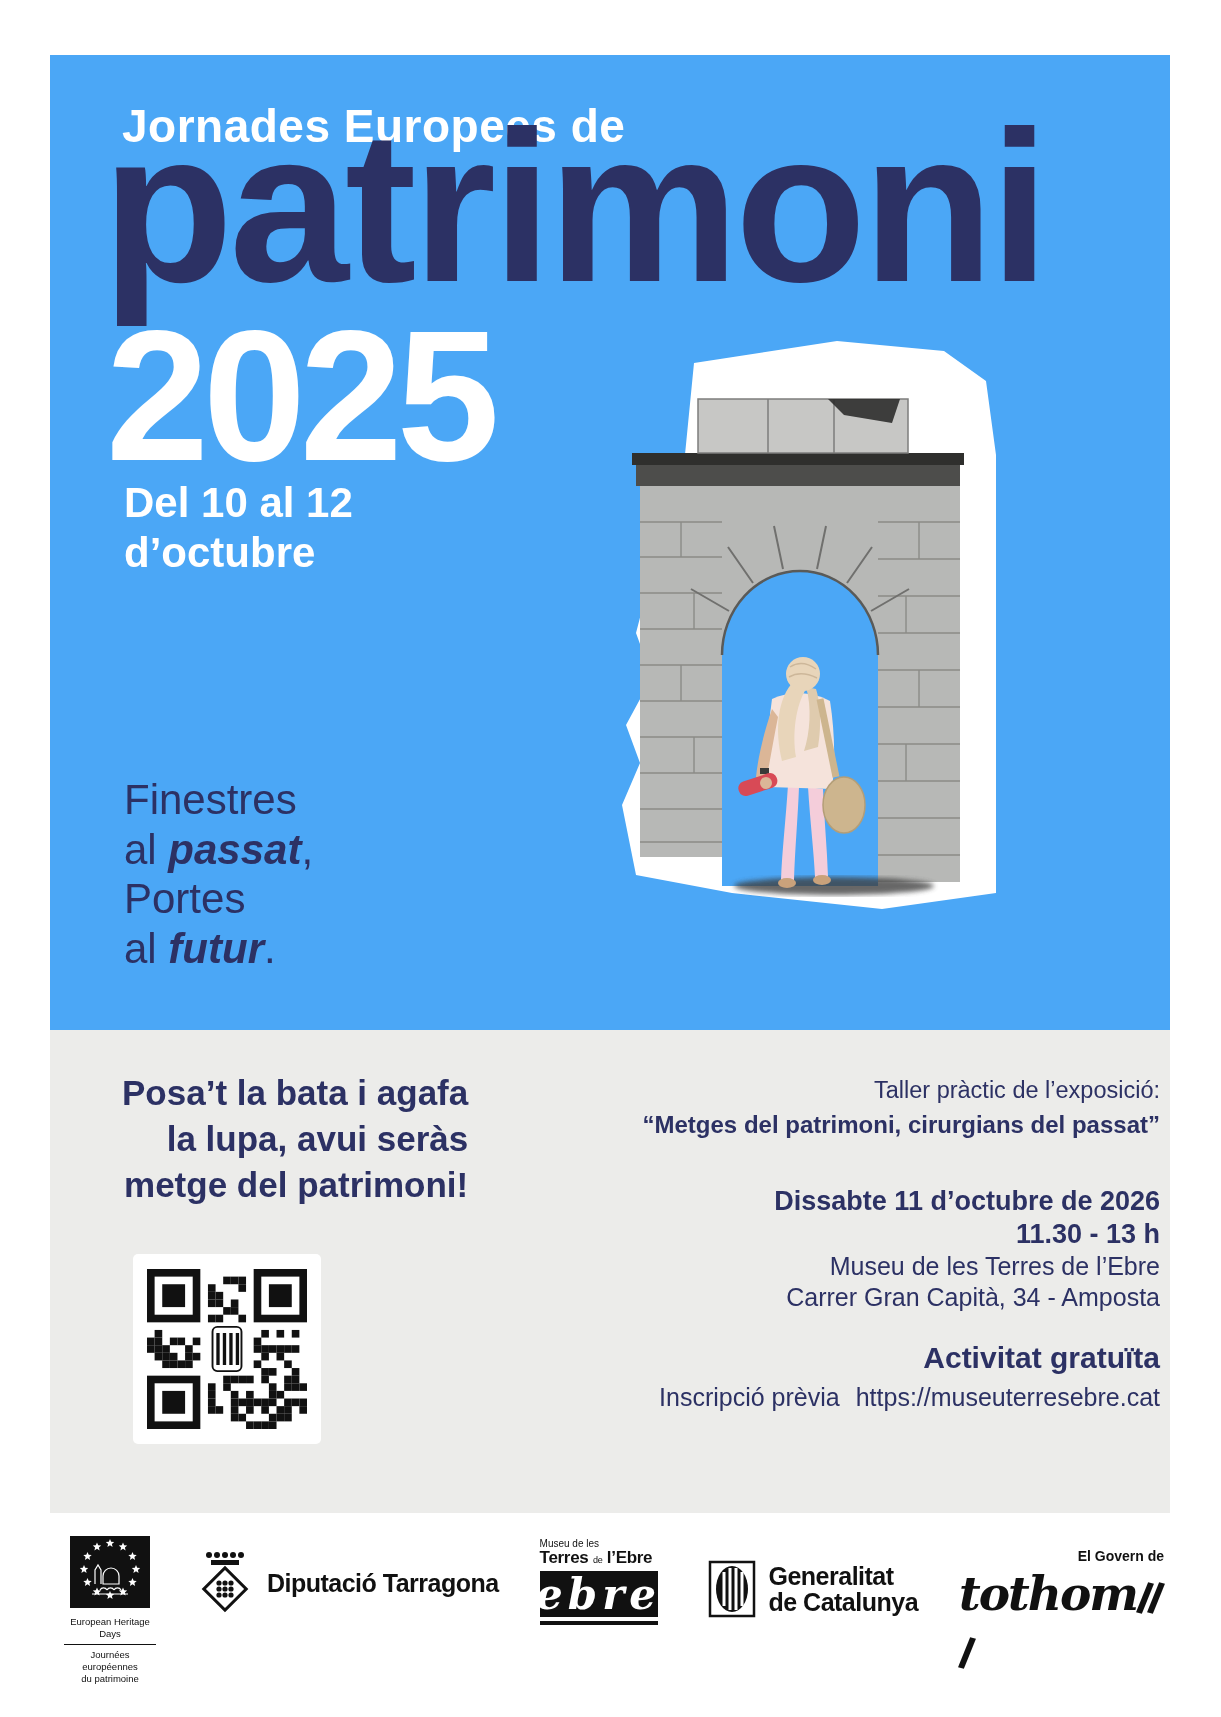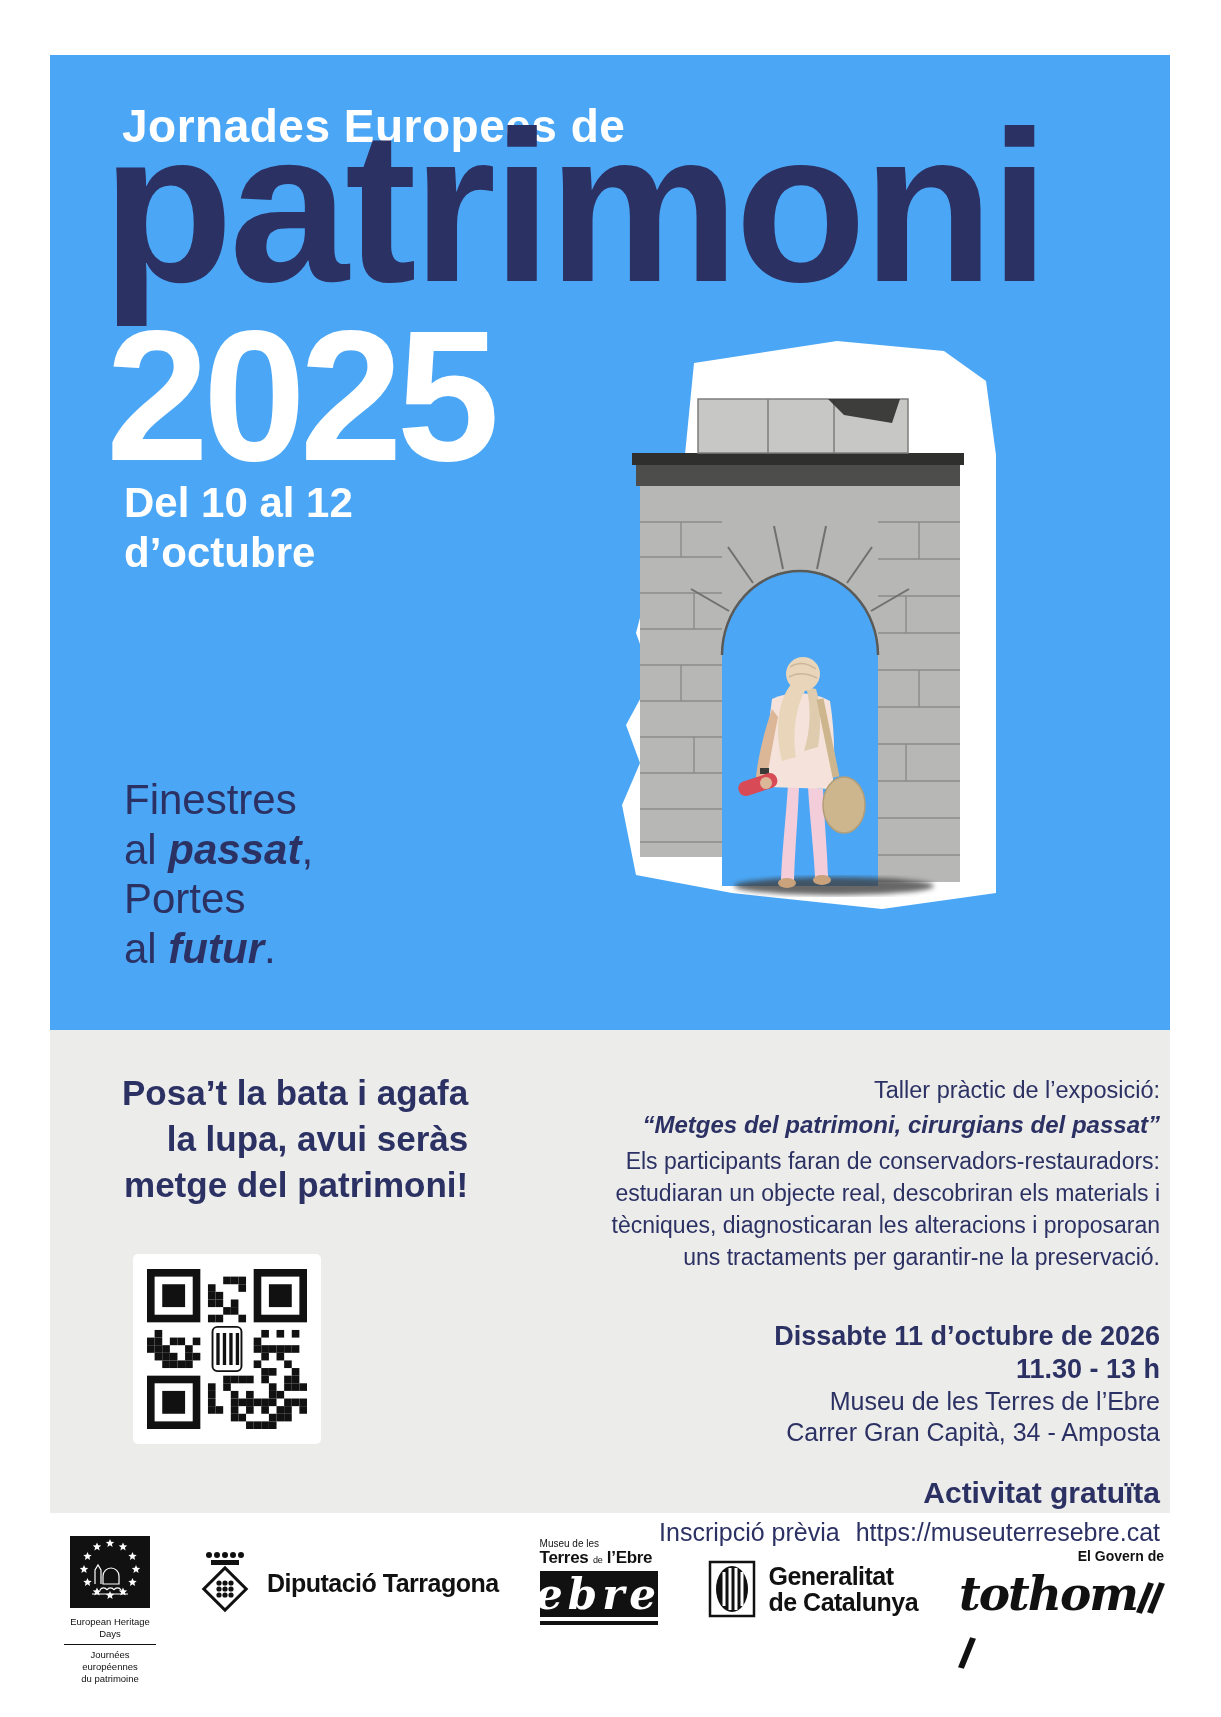--- a/index.html
+++ b/index.html
@@ -22,21 +22,21 @@
   .tagline{left:74px;top:720px;font-size:42px;font-weight:500;color:var(--navy);line-height:1.18;}
   .tagline .em{font-weight:700;font-style:italic;}
   .arch-wrap{left:532px;top:282px;width:420px;height:588px;}
 
   
   .headline{left:72px;top:40px;font-size:35px;font-weight:700;line-height:1.32;color:var(--navy);}
   .qr-box{left:83px;top:224px;width:188px;height:190px;background:#fff;border-radius:5px;
           display:flex;align-items:center;justify-content:center;}
   .right-col{left:532px;top:44px;width:578px;color:var(--navy);}
   .intro{font-size:23.5px;margin:3px 0 7px 0;}
-  .expo{font-size:24px;font-weight:700;font-style:italic;margin:0 0 7px 0;}
+  .expo{font-size:24px;font-weight:700;margin:0 0 7px 0;}
   .desc{font-size:23px;line-height:1.39;margin:0;}
   .when{margin-top:46px;}
   .when .b{font-size:27px;font-weight:700;line-height:1.22;}
   .when .r{font-size:25px;line-height:1.24;}
   .free{margin-top:28px;font-size:30px;font-weight:700;}
   .signup{margin-top:8px;font-size:25px;}
   .signup .lbl{margin-right:16px;}
 
   
   .footer{position:absolute;left:62px;top:1536px;width:1102px;display:flex;
@@ -260,21 +260,20 @@
           <rect x="72.8" y="67.2" width="3.5" height="33.6"></rect>
           <rect x="79.6" y="67.2" width="3.5" height="33.6"></rect>
           <rect x="86.39999999999999" y="67.2" width="3.5" height="33.6"></rect>
           <rect x="93.19999999999999" y="67.2" width="3.5" height="33.6"></rect>
         </svg>
     </div>
 
     <div class="abs right-col">
       <p class="intro">Taller pràctic de l’exposició:</p>
       <p class="expo">“Metges del patrimoni, cirurgians del passat”</p>
-      <p class="desc">Els participants faran de conservadors-restauradors: estudiaran un objecte real, descobriran els materials i tècniques, diagnosticaran les alteracions i proposaran uns tractaments per garantir-ne la preservació.</p>
 
       <div class="when">
         <div class="b">Dissabte 11 d’octubre de 2026</div>
         <div class="b">11.30 - 13 h</div>
         <div class="r">Museu de les Terres de l’Ebre</div>
         <div class="r">Carrer Gran Capità, 34 - Amposta</div>
       </div>
 
       <div class="free">Activitat gratuïta</div>
       <div class="signup">

